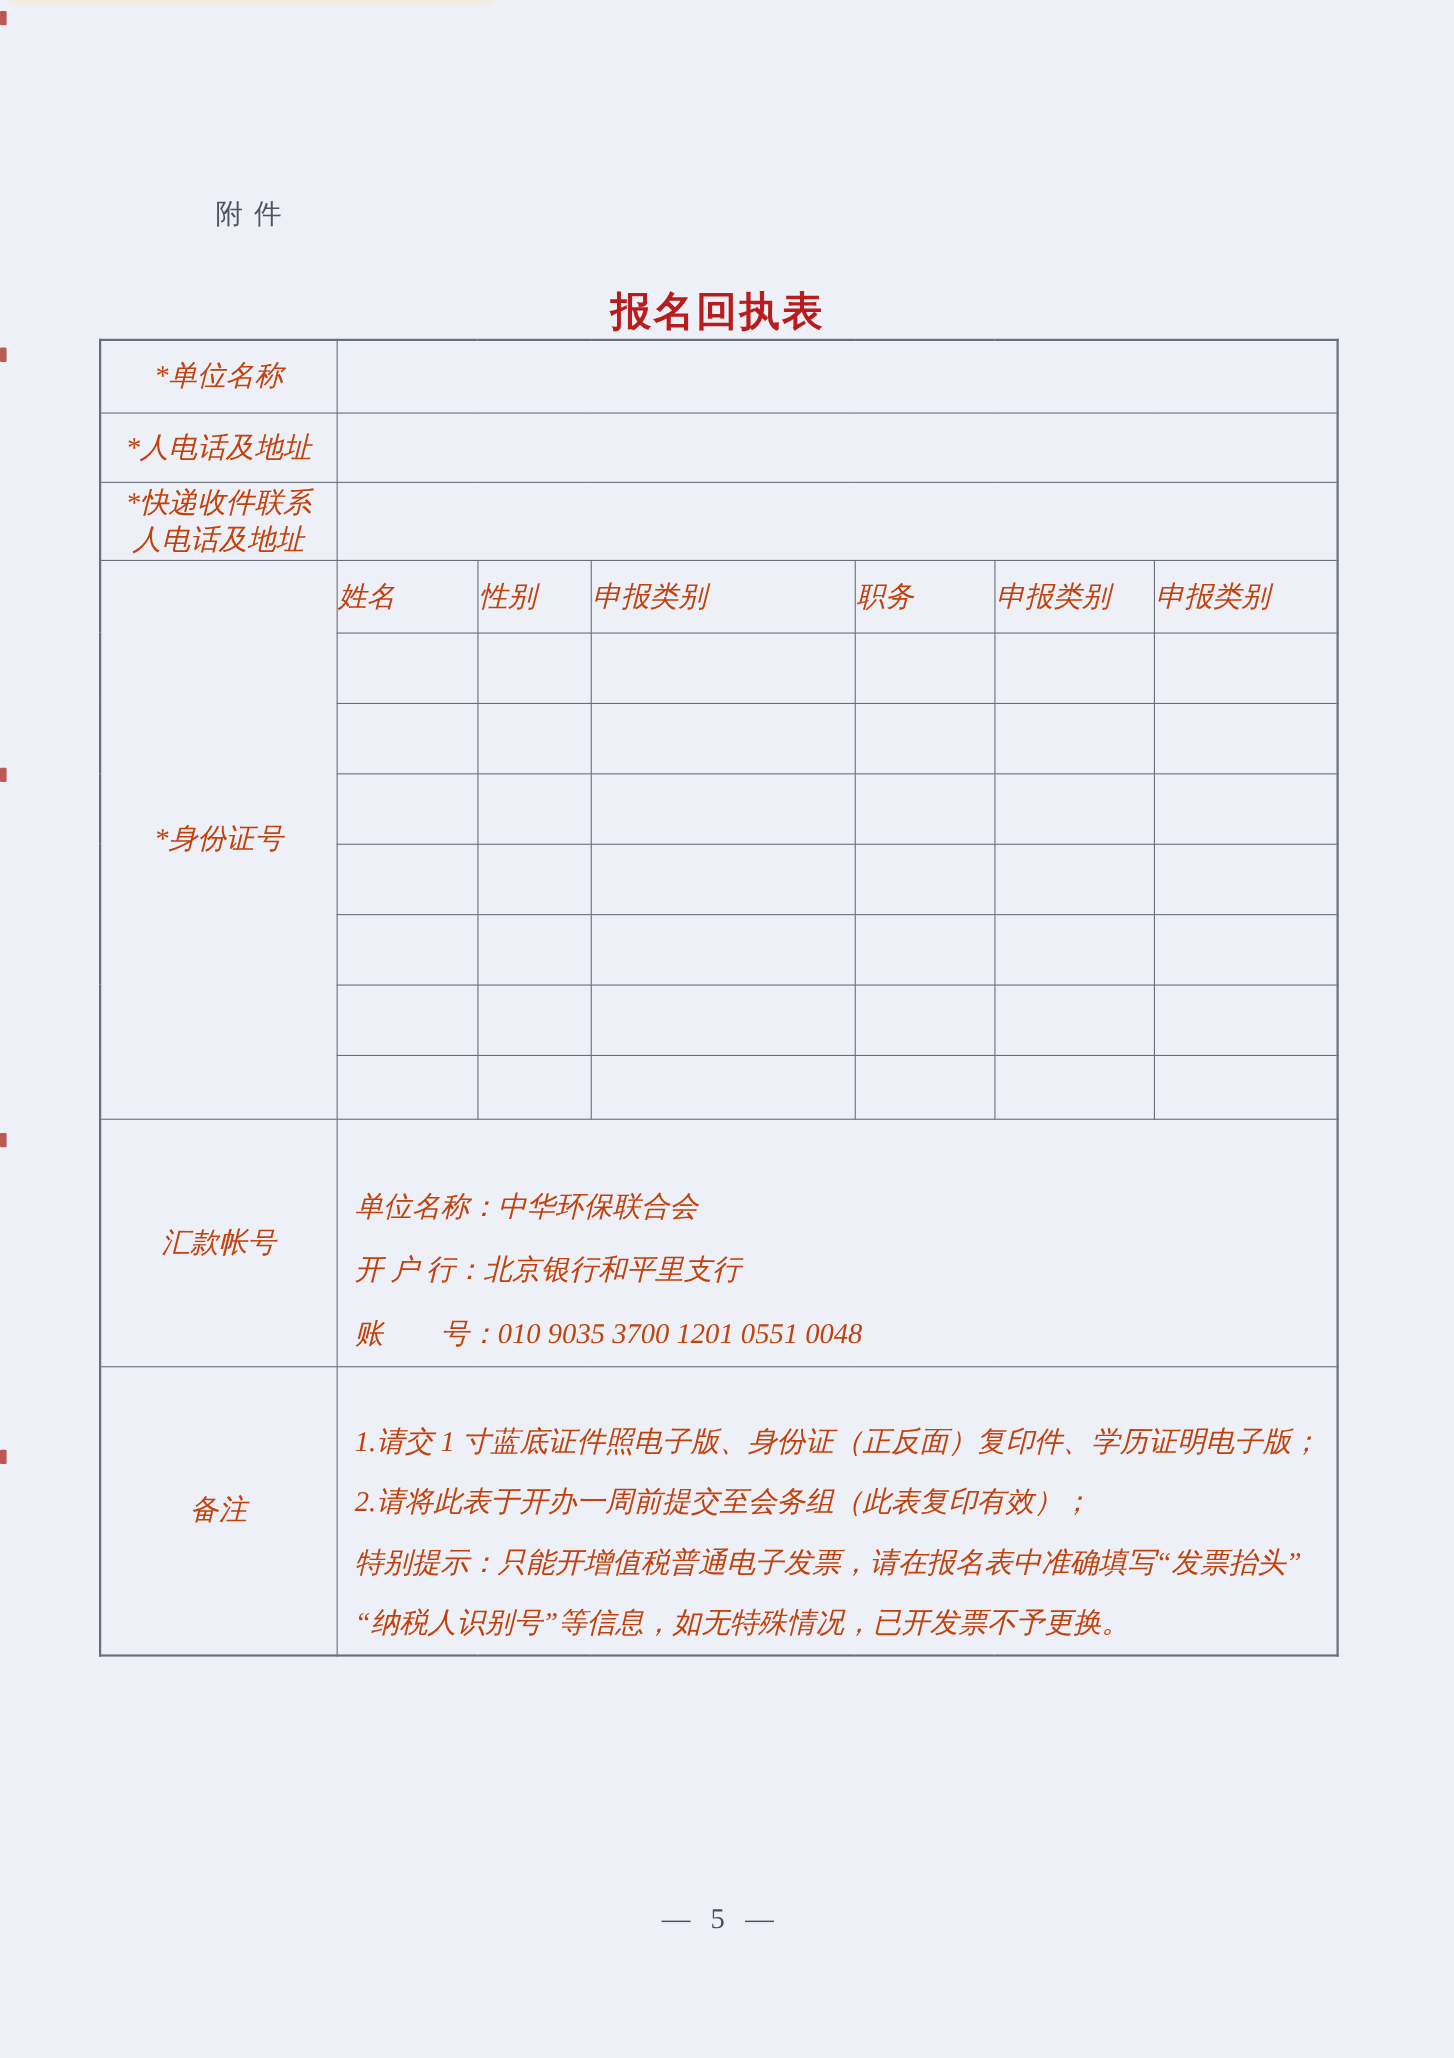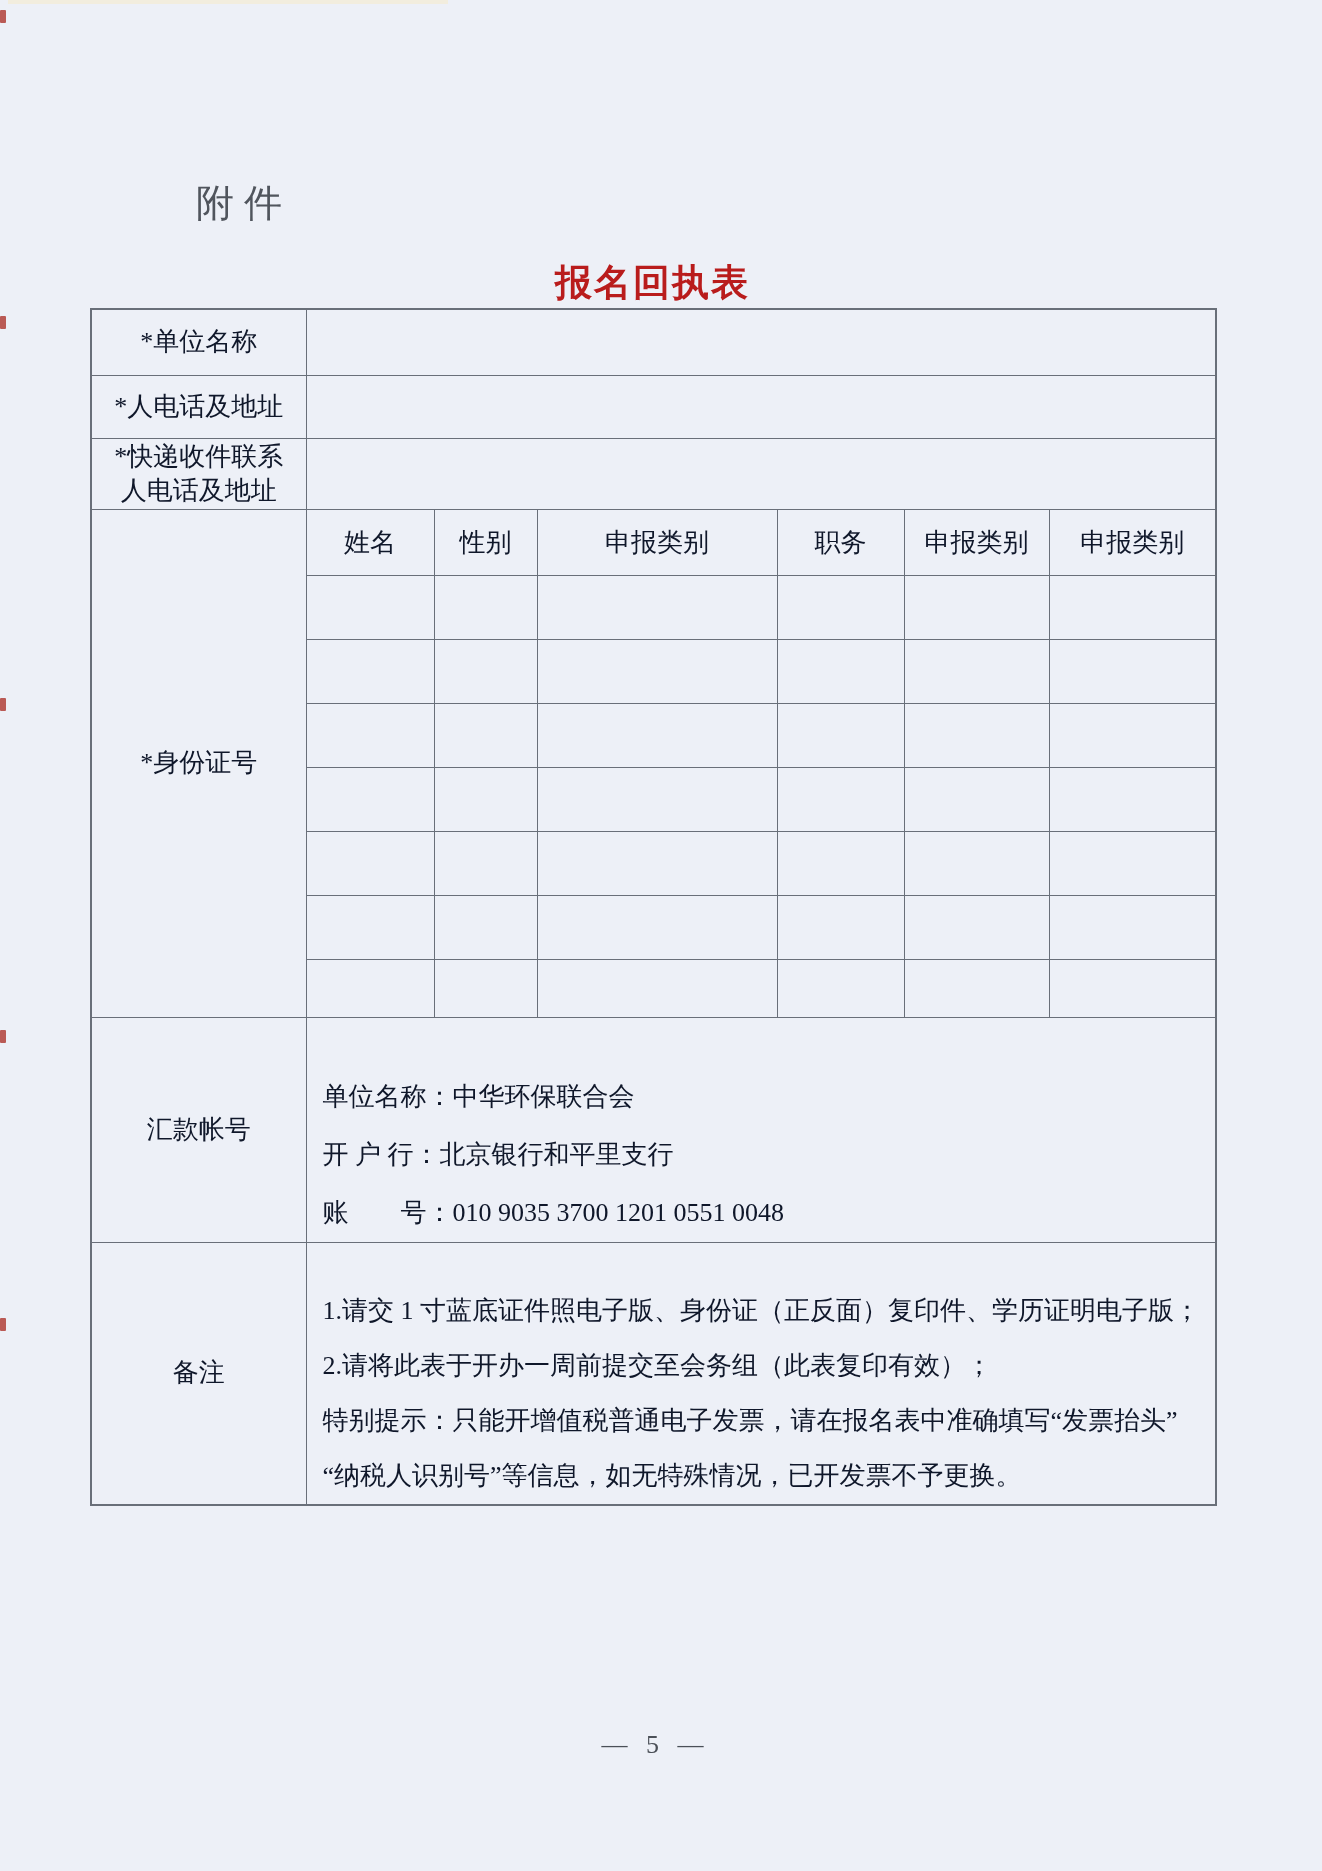--- a/index.html
+++ b/index.html
@@ -14,41 +14,42 @@
   .scan-top-edge{
     position:absolute;left:8px;top:0;width:440px;height:4px;
     background:#f2ecd9;opacity:.85;
   }
   .speck{
     position:absolute;left:0;width:6px;height:13px;
     background:#b04038;opacity:.85;border-radius:1px;
   }
   .attachment{
     position:absolute;left:196px;top:178px;
-    font-size:38px;letter-spacing:10px;color:#50555d;
+    font-size:25px;letter-spacing:10px;color:#50555d;
   }
   .doc-title{
     position:absolute;left:90px;top:258px;width:1125px;
     text-align:center;font-size:37px;font-weight:700;
     letter-spacing:2px;color:#b91c1c;
   }
   table.form{
     position:absolute;left:90px;top:308px;
     width:1125px;
     border-collapse:collapse;table-layout:fixed;
     border:2px solid #696f79;
   }
   table.form td{
     border:1px solid #696f79;
-    font-size:26px;color:#0f172a;
+    font-size:26px;color:#c2410c;
     vertical-align:middle;
     overflow:hidden;
+    font-style:italic;
   }
   td.lbl{text-align:center;line-height:34px;}
-  td.hdr{text-align:center;font-size:25px;}
+  td.hdr{font-size:25px;}
   td.bank{
     vertical-align:top;
     padding:50px 10px 0 16px;
     line-height:58px;font-size:27px;
   }
   td.remarks{
     vertical-align:top;
     padding:40px 8px 0 16px;
     line-height:55px;font-size:26px;
   }

